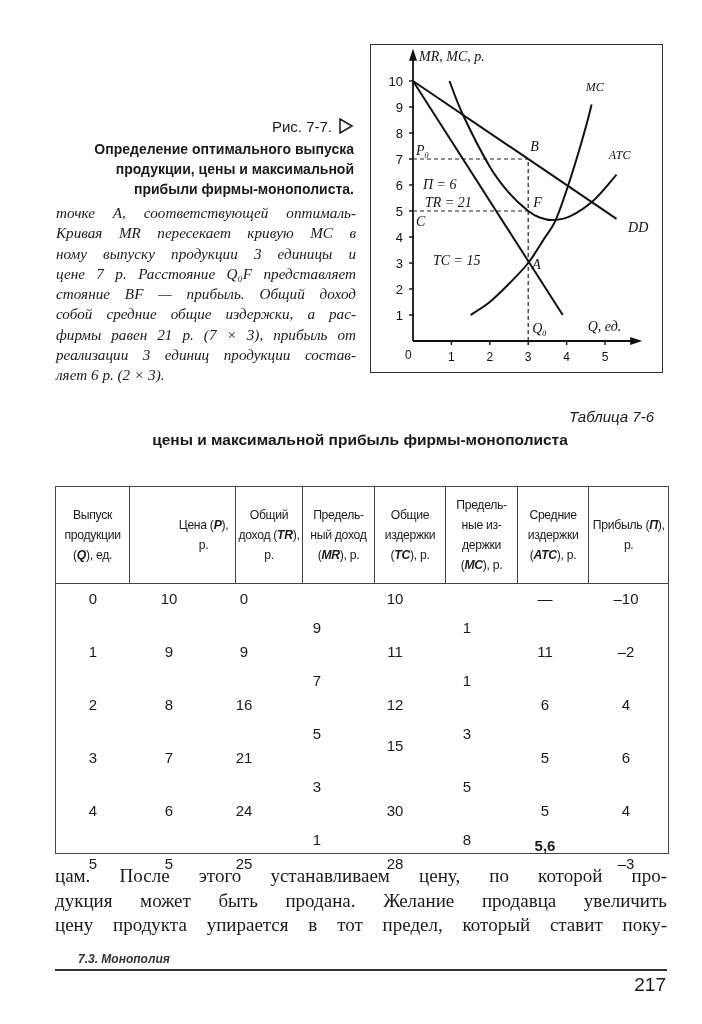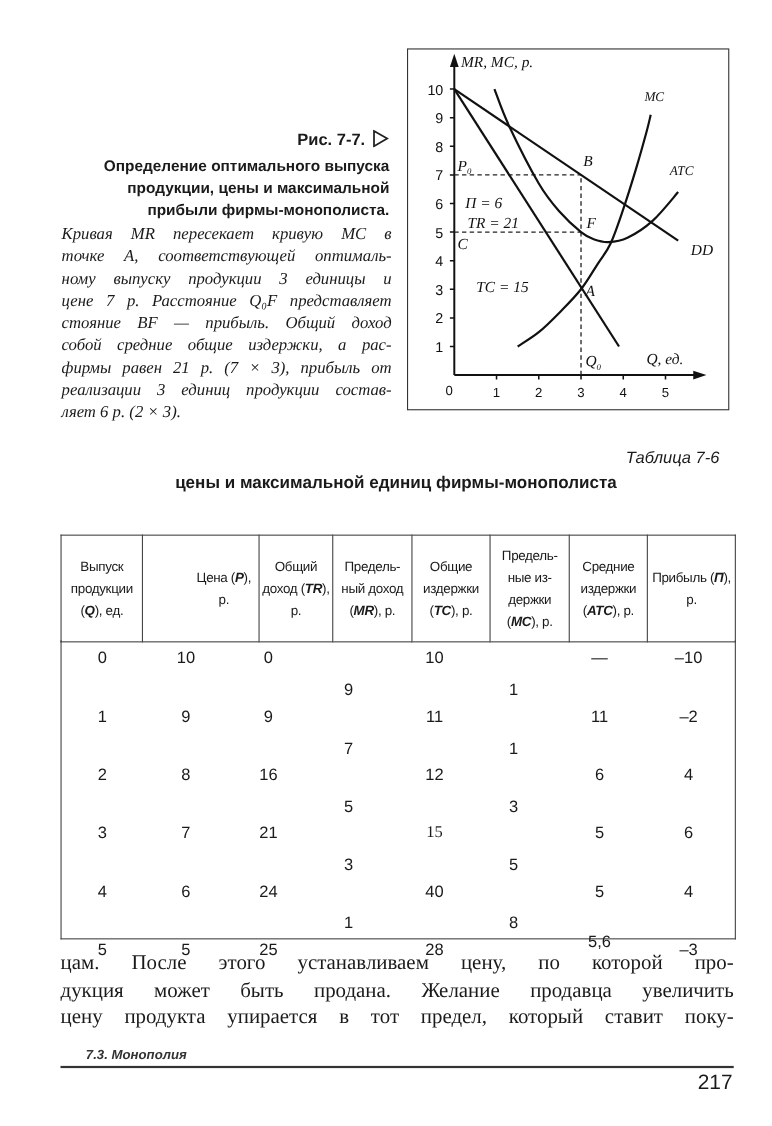--- a/index.html
+++ b/index.html
@@ -1,21 +1,21 @@
 <!DOCTYPE html>
 <html><head>
 <meta charset="utf-8">
 <style>
   html, body { margin: 0; padding: 0; background: #ffffff; }
   body { width: 702px; height: 1024px; position: relative; overflow: hidden; color: #1a1a1a; }
   .sans { font-family: "Liberation Sans", sans-serif; }
   .serif { font-family: "Liberation Serif", serif; }
 
   #fig-caption { position: absolute; left: 52px; top: 118px; width: 302px; text-align: right; }
-  #fig-label { font-weight: bold; font-size: 15px; }
+  #fig-label { font-weight: normal; font-size: 15px; }
   #fig-arrow { display: inline-block; margin-left: 6px; vertical-align: -2px; }
   #fig-title { font-weight: bold; font-size: 14px; line-height: 20px; margin-top: 1px; text-align: right; }
   #fig-desc { position: absolute; left: 56px; top: 203px; width: 300px; font-style: italic; font-size: 15.2px; line-height: 20.3px; text-align: justify; }
   #fig-desc .last { text-align-last: left; }
 
   #chart-frame { position: absolute; left: 370px; top: 44px; width: 293px; height: 329px; border: 1.6px solid #333; box-sizing: border-box; }
   #chart-svg { position: absolute; left: 0; top: 0; }
 
   #table-number { position: absolute; right: 48px; top: 408px; font-style: italic; font-size: 15px; }
   #table-title { position: absolute; left: 50px; width: 620px; top: 428px; text-align: center; font-weight: bold; font-size: 15.5px; line-height: 24px; }
@@ -43,22 +43,22 @@
         </svg></span>
   </div>
   <div id="fig-title">
     <div>Определение оптимального выпуска</div>
     <div>продукции, цены и максимальной</div>
     <div>прибыли фирмы-монополиста.</div>
   </div>
 </div>
 
 <div id="fig-desc" class="serif">
+  <div style="text-align-last:justify">точке A, соответствующей оптималь-</div>
   <div style="text-align-last:justify">Кривая MR пересекает кривую MC в</div>
-  <div style="text-align-last:justify">точке A, соответствующей оптималь-</div>
   <div style="text-align-last:justify">ному выпуску продукции 3 единицы и</div>
   <div style="text-align-last:justify">цене 7 р. Расстояние Q₀F представляет</div>
   <div style="text-align-last:justify">стояние BF — прибыль. Общий доход</div>
   <div style="text-align-last:justify">собой средние общие издержки, а рас-</div>
   <div style="text-align-last:justify">фирмы равен 21 р. (7 × 3), прибыль от</div>
   <div style="text-align-last:justify">реализации 3 единиц продукции состав-</div>
   <div class="last">ляет 6 р. (2 × 3).</div>
 </div>
 
 <div id="chart-frame">
@@ -129,21 +129,21 @@
     <g id="point-labels">
         <text x="159.2" y="106" font-family="Liberation Serif, serif" font-style="italic" font-size="14" fill="#111">B</text>
         <text x="162.2" y="162" font-family="Liberation Serif, serif" font-style="italic" font-size="14" fill="#111">F</text>
         <text x="161.2" y="224" font-family="Liberation Serif, serif" font-style="italic" font-size="14" fill="#111">A</text>
       </g>
   </svg>
 </div>
 
 <div id="table-number" class="sans">Таблица 7-6</div>
 <div id="table-title" class="sans">
-  <div>цены и максимальной единиц фирмы-монополиста</div>
+  <div>цены и максимальной прибыль фирмы-монополиста</div>
 </div>
 
 <table id="data-table" class="sans">
   <tbody>
       <tr id="header-row">
         <th style="width: 76px;"><span>Выпуск продукции (</span><i>Q</i><span>), ед.</span></th>
         <th style="width: 75px; padding-left: 44px;"><span>Цена (</span><i>P</i><span>), р.</span></th>
         <th style="width: 75px;"><span>Общий доход (</span><i>TR</i><span>), р.</span></th>
         <th style="width: 75px;"><span>Предель-ный доход (</span><i>MR</i><span>), р.</span></th>
         <th style="width: 75px;"><span>Общие издержки (</span><i>TC</i><span>), р.</span></th>
@@ -168,34 +168,34 @@
     <div class="body-cell" style="left: 570px; top: 61px;">–2</div>
     <div class="body-cell" style="left: 37px; top: 114px;">2</div>
     <div class="body-cell" style="left: 113px; top: 114px;">8</div>
     <div class="body-cell" style="left: 188px; top: 114px;">16</div>
     <div class="body-cell" style="left: 339px; top: 114px;">12</div>
     <div class="body-cell" style="left: 489px; top: 114px;">6</div>
     <div class="body-cell" style="left: 570px; top: 114px;">4</div>
     <div class="body-cell" style="left: 37px; top: 167px;">3</div>
     <div class="body-cell" style="left: 113px; top: 167px;">7</div>
     <div class="body-cell" style="left: 188px; top: 167px;">21</div>
-    <div class="body-cell" style="left: 339px; top: 167px; font-family: Liberation Serif, serif;">15</div>
+    <div class="body-cell" style="left: 339px; top: 155px;">15</div>
     <div class="body-cell" style="left: 489px; top: 167px;">5</div>
     <div class="body-cell" style="left: 570px; top: 167px;">6</div>
     <div class="body-cell" style="left: 37px; top: 220px;">4</div>
     <div class="body-cell" style="left: 113px; top: 220px;">6</div>
     <div class="body-cell" style="left: 188px; top: 220px;">24</div>
-    <div class="body-cell" style="left: 339px; top: 220px;">40</div>
+    <div class="body-cell" style="left: 339px; top: 220px;">30</div>
     <div class="body-cell" style="left: 489px; top: 220px;">5</div>
     <div class="body-cell" style="left: 570px; top: 220px;">4</div>
     <div class="body-cell" style="left: 37px; top: 273px;">5</div>
     <div class="body-cell" style="left: 113px; top: 273px;">5</div>
     <div class="body-cell" style="left: 188px; top: 273px;">25</div>
     <div class="body-cell" style="left: 339px; top: 273px;">28</div>
-    <div class="body-cell" style="left: 489px; top: 266px;">5,6</div>
+    <div class="body-cell" style="left: 489px; top: 255px; font-weight: bold;">5,6</div>
     <div class="body-cell" style="left: 570px; top: 273px;">–3</div>
     <div class="body-cell" style="left: 261px; top: 37px;">9</div>
     <div class="body-cell" style="left: 411px; top: 37px;">1</div>
     <div class="body-cell" style="left: 261px; top: 90px;">7</div>
     <div class="body-cell" style="left: 411px; top: 90px;">1</div>
     <div class="body-cell" style="left: 261px; top: 143px;">5</div>
     <div class="body-cell" style="left: 411px; top: 143px;">3</div>
     <div class="body-cell" style="left: 261px; top: 196px;">3</div>
     <div class="body-cell" style="left: 411px; top: 196px;">5</div>
     <div class="body-cell" style="left: 261px; top: 249px;">1</div>

